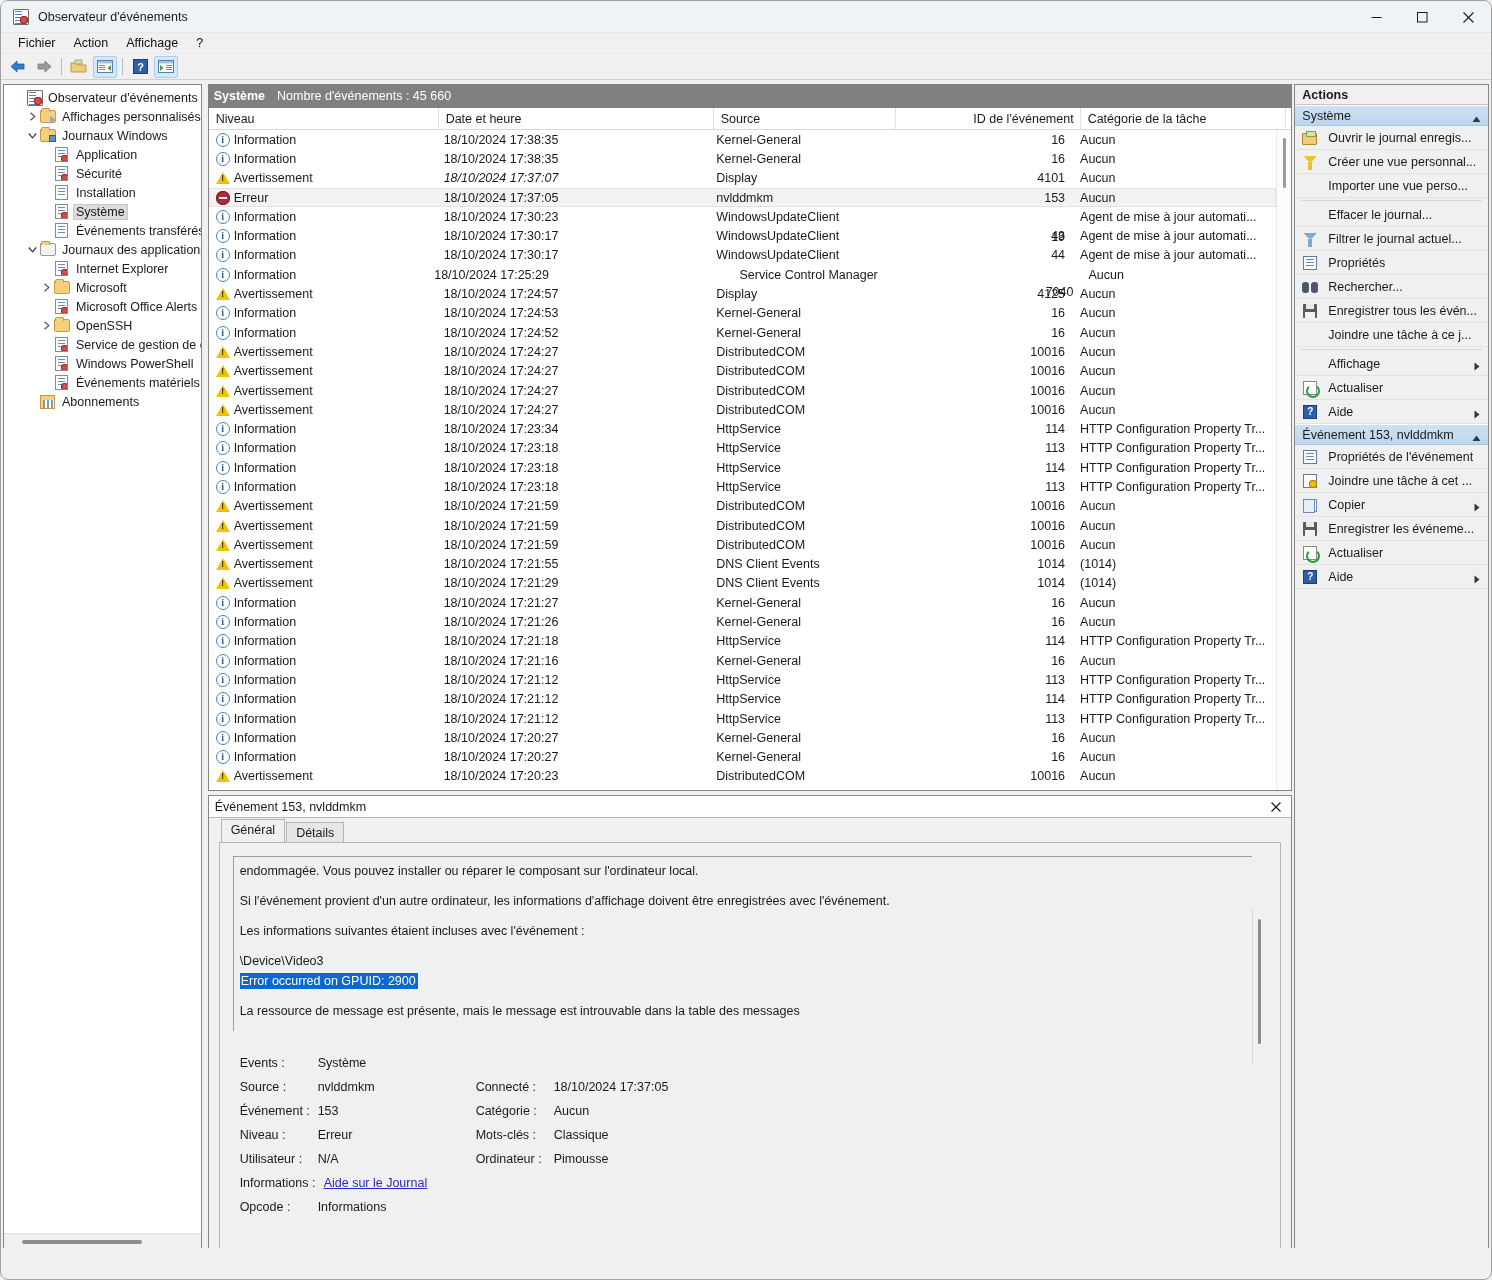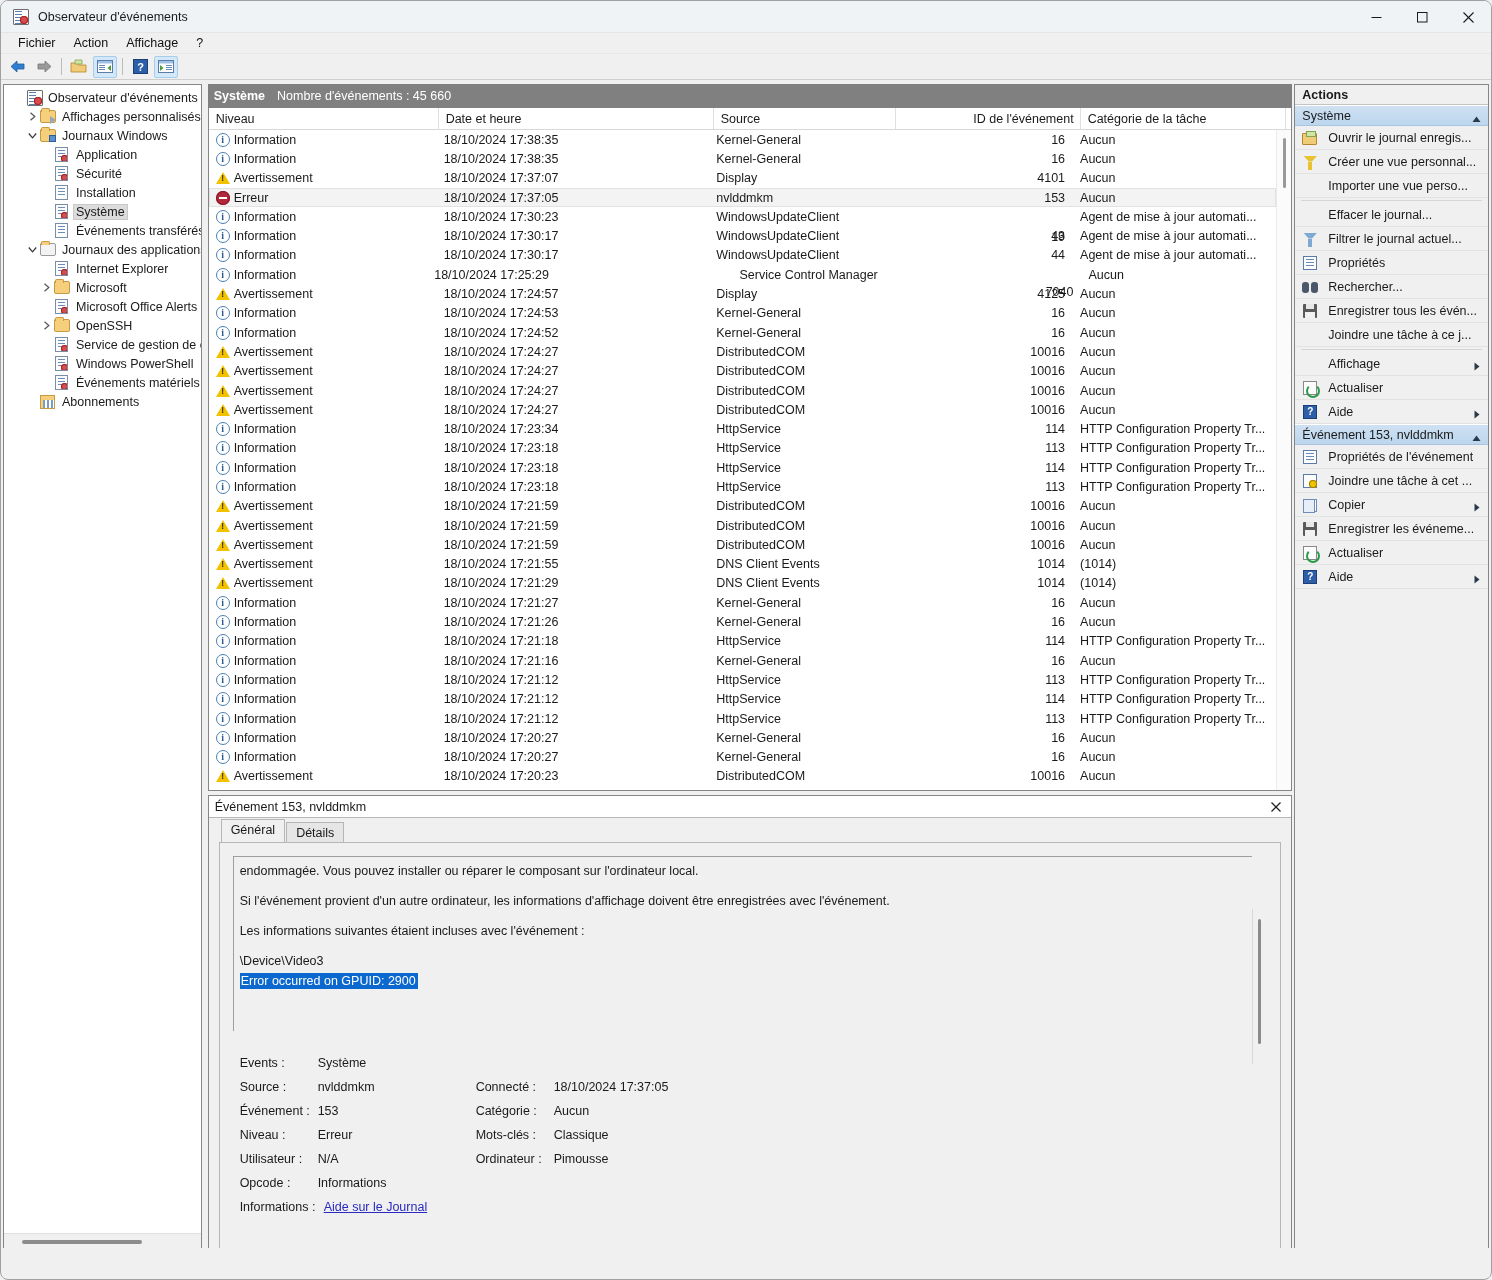--- a/index.html
+++ b/index.html
@@ -956,21 +956,21 @@
               <div class="cell num" style="width: 185px;">16</div>
               <div class="cell" style="width: 205px;">Aucun</div>
             </div>
             <div class="row">
               <div class="cell lvl" style="width: 230px;">
                 <span class="lvl-ico">
                   <div class="ico-warn"></div>
                 </span>
                 <span>Avertissement</span>
               </div>
-              <div class="cell" style="width: 275px;">18/10/2024 17:37:07</div>
+              <div class="cell" style="width: 275px; font-style: italic;">18/10/2024 17:37:07</div>
               <div class="cell" style="width: 182px;">Display</div>
               <div class="cell num" style="width: 185px;">4101</div>
               <div class="cell" style="width: 205px;">Aucun</div>
             </div>
             <div class="row selected">
               <div class="cell lvl" style="width: 230px;">
                 <span class="lvl-ico">
                   <div class="ico-err"></div>
                 </span>
                 <span>Erreur</span>
@@ -1372,20 +1372,21 @@
           <div class="dtab active">Général</div>
           <div class="dtab">Détails</div>
         </div>
         <div id="detail-body">
           <div id="msgbox">
             <p>endommagée. Vous pouvez installer ou réparer le composant sur l'ordinateur local.</p>
             <p>Si l'événement provient d'un autre ordinateur, les informations d'affichage doivent être enregistrées avec l'événement.</p>
             <p>Les informations suivantes étaient incluses avec l'événement :</p>
             <p style="margin-bottom:6px;">\Device\Video3</p>
             <p style="margin-bottom:16px;"><span class="sel-text">Error occurred on GPUID: 2900</span></p>
+            <p>La ressource de message est présente, mais le message est introuvable dans la table des messages</p>
           </div>
           <div id="msg-vscroll">
             <div class="thumb"></div>
           </div>
           <div id="fields">
               <div class="frow">
                 <div class="fl">Events :</div>
                 <div class="fv">Système</div>
                 <div class="fl2"></div>
                 <div class="fv2"></div>
@@ -1408,28 +1409,28 @@
                 <div class="fl2">Mots-clés :</div>
                 <div class="fv2">Classique</div>
               </div>
               <div class="frow">
                 <div class="fl">Utilisateur :</div>
                 <div class="fv">N/A</div>
                 <div class="fl2">Ordinateur :</div>
                 <div class="fv2">Pimousse</div>
               </div>
               <div class="frow">
+                <div class="fl" style="width: 84px;">Informations :</div>
+                <a class="flink">Aide sur le Journal</a>
+              </div>
+              <div class="frow">
                 <div class="fl">Opcode :</div>
                 <div class="fv">Informations</div>
                 <div class="fl2"></div>
                 <div class="fv2"></div>
-              </div>
-              <div class="frow">
-                <div class="fl" style="width: 84px;">Informations :</div>
-                <a class="flink">Aide sur le Journal</a>
               </div>
             </div>
         </div>
       </div>
 
     </div>
 
     <div id="actionspane">
       <div id="actions-header">Actions</div>
       <div id="actions-groups">

